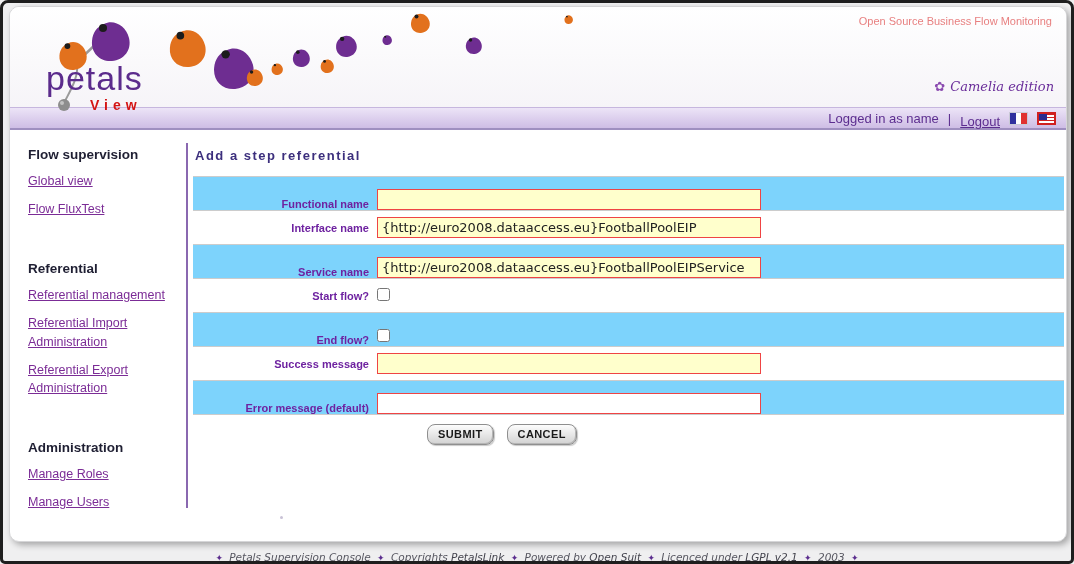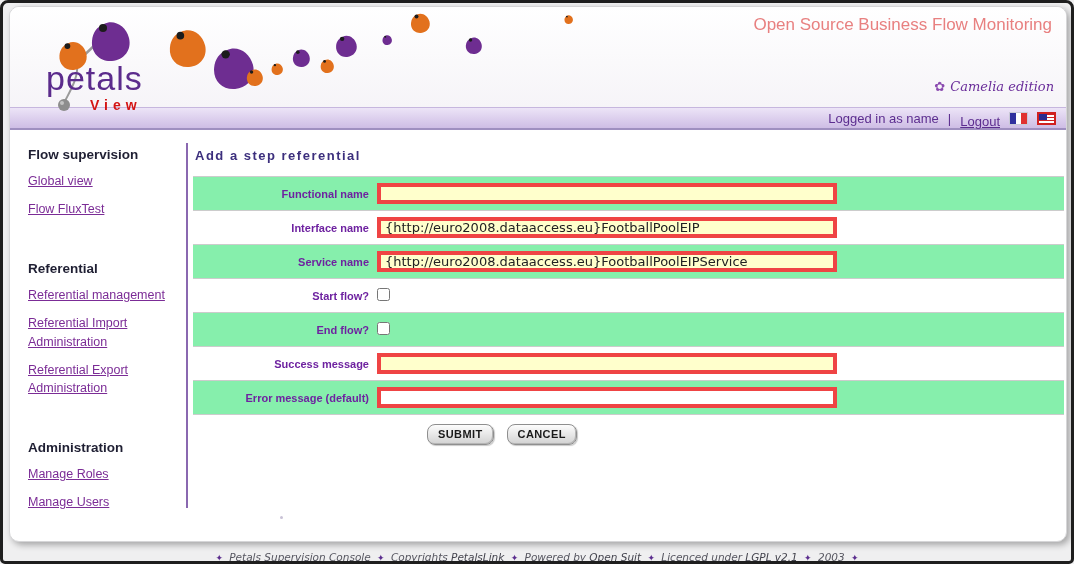--- a/index.html
+++ b/index.html
@@ -14,21 +14,21 @@
   }
   
   .card {
     position:absolute; left:6px; top:3px; width:1058px; height:536px;
     background:#ffffff; border:1px solid #d6d6d8; border-radius:10px;
     box-shadow:3px 3px 6px rgba(0,0,0,0.30);
     overflow:hidden;
   }
   
   .header { position:relative; height:100px; background:linear-gradient(#ffffff,#f6f4f8); }
-  .tagline { position:absolute; top:8px; right:14px; font-size:17px; color:#e88080; }
+  .tagline { position:absolute; top:8px; right:14px; font-size:11px; color:#e88080; }
   .edition { position:absolute; top:72px; right:12px; font-family:"DejaVu Serif", serif;
              font-style:italic; font-size:13px; color:#6a2d9a; }
   .edition .flower { font-style:normal; font-size:13px; color:#8b4bb0; margin-right:1px; }
   .logo { position:absolute; left:34px; top:10px; width:160px; height:100px; }
   .logo-word { position:absolute; left:2px; top:42px; font-size:34px; color:#5b2b8c; letter-spacing:1px; }
   .logo-sub  { position:absolute; left:46px; top:80px; font-size:14px; font-weight:bold;
                color:#d41414; letter-spacing:5px; }
   .petal-field { position:absolute; left:140px; top:0; }
   
   .loginbar {
@@ -50,26 +50,26 @@
   .sb-head { font-size:13.5px; font-weight:bold; color:#1f1f33; margin:1px 0 6px 0; }
   .sb-gap { height:32px; }
   .sb-link { display:block; font-size:12.5px; color:#7b2c96; text-decoration:underline;
              margin:10px 0; line-height:1.45; max-width:148px; cursor:pointer; }
   .divider { width:2px; background:#8a68b0; height:365px; margin-top:13px; flex:0 0 auto; }
   .content { flex:1; padding:12px 2px 0 5px; }
   .page-title { font-size:13px; font-weight:bold; letter-spacing:1.5px; color:#3c2f7d; margin:6px 0 13px 2px; }
   
   .ftable { border-top:1px solid #cccccc; }
   .frow { display:flex; align-items:center; min-height:34px; border-bottom:1px solid #cccccc; }
-  .frow.odd  { background:#86efac; }
+  .frow.odd  { background:#7dd3fc;align-items:flex-end; }
   .frow.even { background:#ffffff; }
   .flabel { width:184px; text-align:right; padding-right:8px; font-size:11px; font-weight:bold; color:#6e22a0; }
   .ffield { flex:1; }
-  .tinput { width:460px; height:21px; font-family:"DejaVu Sans", sans-serif; font-size:13px;
-            color:#222; border:4px solid #ef4444; padding:1px 4px; background:#ffffcc; }
+  .tinput { width:384px; height:21px; font-family:"DejaVu Sans", sans-serif; font-size:13px;
+            color:#222; border:1px solid #ef4444; padding:1px 4px; background:#ffffcc; }
   .tinput.plain { background:#ffffff; }
   .cbox { width:13px; height:13px; margin-top:2px; }
   .btnrow { padding:9px 0 14px 234px; display:flex; gap:13px; }
   .btn { font-family:"Liberation Sans", sans-serif; font-size:11px; font-weight:bold; color:#1a1a1a;
          letter-spacing:0.4px; padding:3px 10px 4px 10px;
          background:linear-gradient(#fdfdfd,#d2d2d2); border:1px solid #8f8f8f;
          border-radius:8px; box-shadow:inset -1px -1px 0 #b5b5b5, 1px 1px 1px #c9c9c9; cursor:pointer; }
   .stray-dot { position:absolute; left:270px; top:509px; width:3px; height:3px; border-radius:50%;
                background:#c9c2d6; }
   

